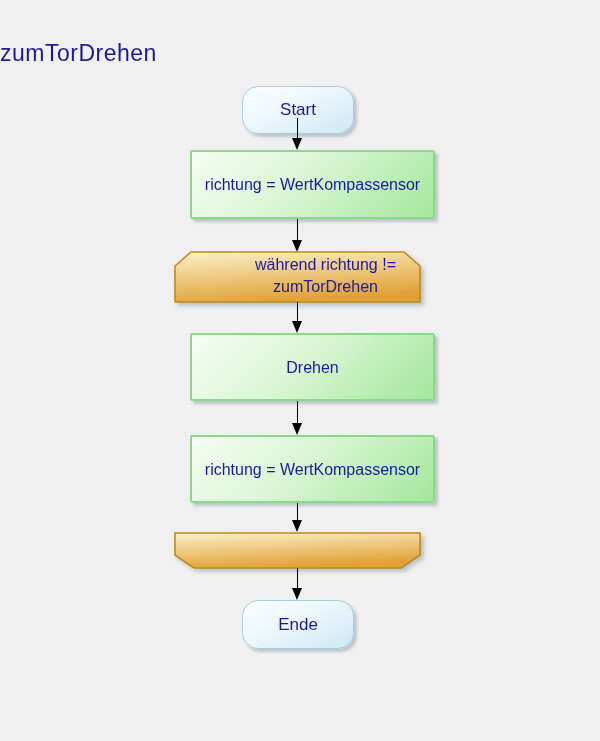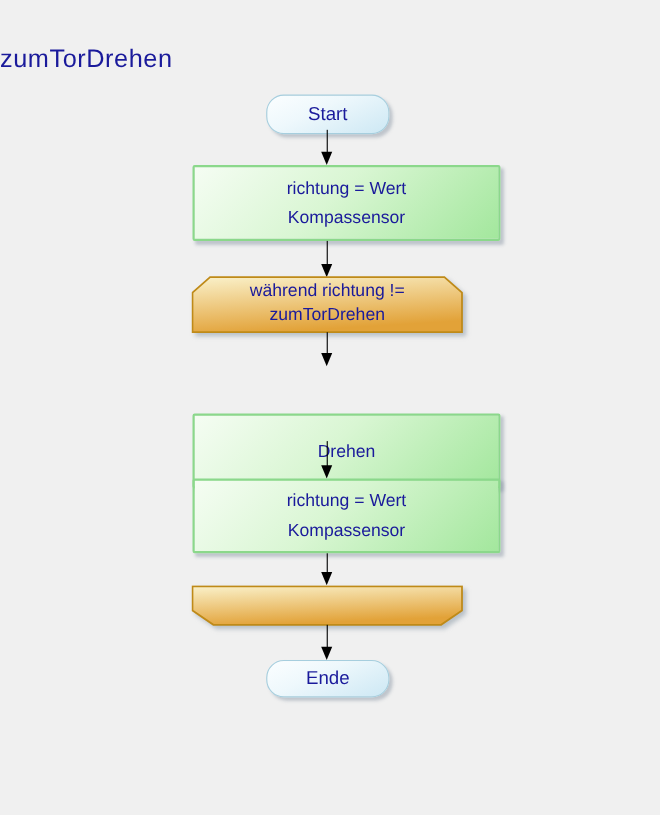--- a/index.html
+++ b/index.html
@@ -17,59 +17,60 @@
     position:absolute;
     top:39px; left:0; width:591px;
     font-size:23px;
     line-height:28px;
     color:#1a1a9b;
     letter-spacing:0.5px;
   }
 
   .terminator {
     position:absolute;
-    left:242px; width:112px; height:36px;
+    left:242px; width:112px; height:48px;
     box-sizing:border-box;
     border:1.5px solid #a6cede;
     border-radius:16px;
     background:linear-gradient(155deg,#fbfeff 0%,#eef8fc 40%,#cde8f4 100%);
     box-shadow:3px 3px 3px rgba(130,145,160,0.45);
     display:flex; align-items:center; justify-content:center;
     font-size:17px;
     color:#1a1a9b;
   }
 
   .process {
     position:absolute;
-    left:175px; width:280px;
+    left:190px; width:245px;
     box-sizing:border-box;
     border:2px solid #8bd88b;
     border-radius:2px;
     background:linear-gradient(135deg,#f5fdf3 0%,#d9f6d3 45%,#a3e79d 100%);
     box-shadow:3px 3px 3px rgba(130,145,160,0.45);
-    display:flex; flex-direction:column; align-items:center; justify-content:center;
+    display:flex; flex-direction:row; align-items:center; justify-content:center;
     font-size:16px; line-height:27px;
     text-align:center;
     color:#1a1a9b;
   }
 
   .loop-shape {
     position:absolute;
     left:174px;
     filter:drop-shadow(3px 3px 2px rgba(130,145,160,0.5));
   }
 
   .loop-label {
     position:absolute;
     left:175px; width:245px; top:251px; height:50px;
     display:flex; flex-direction:column; align-items:center; justify-content:center;
     font-size:16px; line-height:22px;
     text-align:center;
     color:#1a1a9b;
     pointer-events:none;
+    padding-left:28px;
   }
 
   .arrow {
     position:absolute;
     left:289px; width:17px;
   }
   .arrow-line {
     position:absolute;
     left:8px; top:0; bottom:11px; width:1px;
     background:#000;
@@ -121,21 +122,21 @@
   <div class="loop-label">
     <span>während richtung !=</span>
     <span>zumTorDrehen</span>
   </div>
 
   <div class="arrow" style="top:302px; height:31px;">
     <div class="arrow-line"></div>
     <div class="arrow-head"></div>
   </div>
 
-  <div class="process" style="top:333px; height:68px;margin-top:43px;">
+  <div class="process" style="top:333px; height:68px;">
     <span>Drehen</span>
   </div>
 
   <div class="arrow" style="top:401px; height:34px;">
     <div class="arrow-line"></div>
     <div class="arrow-head"></div>
   </div>
 
   <div class="process" style="top:435px; height:68px;">
     <span>richtung = Wert</span>
@@ -155,17 +156,17 @@
       </linearGradient>
     </defs>
     <path d="M1 1 H246 V23 L227 36 H20 L1 23 Z" fill="url(#gradOrange2)" stroke="#bf8a18" stroke-width="1.6"></path>
   </svg>
 
   <div class="arrow" style="top:568px; height:32px;">
     <div class="arrow-line"></div>
     <div class="arrow-head"></div>
   </div>
 
-  <div class="terminator" style="top:600px; height:34px;">
+  <div class="terminator" style="top:600px; height:49px;">
     <span>Ende</span>
   </div>
 
 </div>
 
 </body></html>

